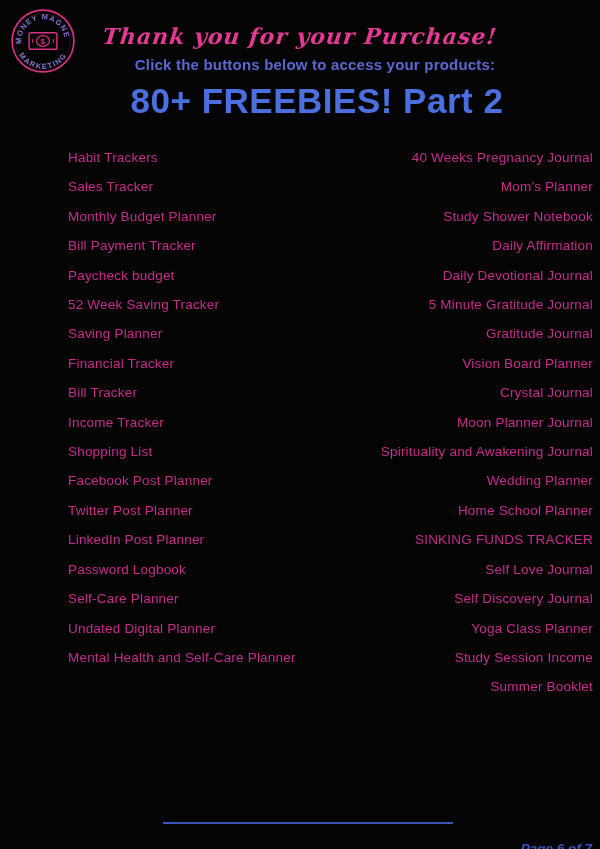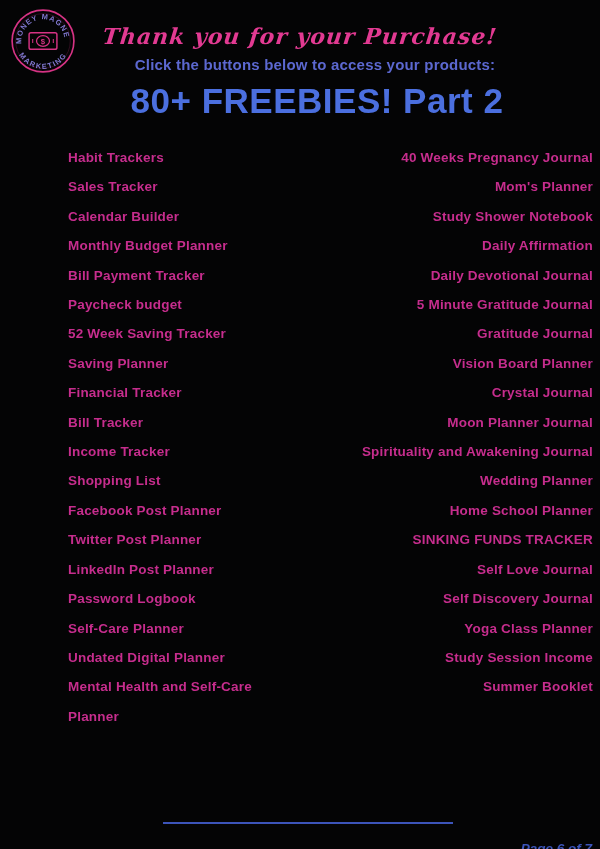--- a/index.html
+++ b/index.html
@@ -28,21 +28,21 @@
     transform:skewX(-6deg);}
   .subtitle{position:absolute;top:56px;left:15px;width:100%;text-align:center;
     font-weight:700;font-size:15px;color:var(--subtitle-blue);letter-spacing:.2px;}
   .main-title{position:absolute;top:81px;left:17px;width:100%;text-align:center;
     font-weight:700;font-size:35px;color:var(--title-blue);letter-spacing:.5px;}
 
   
   .col{position:absolute;top:143px;}
   .col-left{left:68px;width:232px;}
   .col-right{left:341px;width:252px;text-align:right;}
-  .product-link{font-weight:700;font-size:13.5px;line-height:29.4px;
+  .product-link{font-weight:400;font-size:13.5px;line-height:29.4px;
     color:var(--link-pink);letter-spacing:.2px;cursor:pointer;}
 
   
   .footer-divider{position:absolute;left:163px;top:822px;width:290px;height:2px;
     background:var(--footer-blue);}
   .page-number{position:absolute;right:8px;top:825px;
     font-weight:700;font-style:italic;font-size:13.5px;color:var(--footer-blue);margin-top:16px;}
 </style>
 </head>
 <body>
@@ -71,21 +71,20 @@
     </g>
   </svg>
 
   <div class="script-title">Thank you for your Purchase!</div>
   <div class="subtitle">Click the buttons below to access your products:</div>
   <div class="main-title">80+ FREEBIES! Part 2</div>
 
   <div class="col col-left">
       <div class="product-link">Habit Trackers</div>
       <div class="product-link">Sales Tracker</div>
-      <div class="product-link">Calendar Builder</div>
       <div class="product-link">Monthly Budget Planner</div>
       <div class="product-link">Bill Payment Tracker</div>
       <div class="product-link">Paycheck budget</div>
       <div class="product-link">52 Week Saving Tracker</div>
       <div class="product-link">Saving Planner</div>
       <div class="product-link">Financial Tracker</div>
       <div class="product-link">Bill Tracker</div>
       <div class="product-link">Income Tracker</div>
       <div class="product-link">Shopping List</div>
       <div class="product-link">Facebook Post Planner</div>

